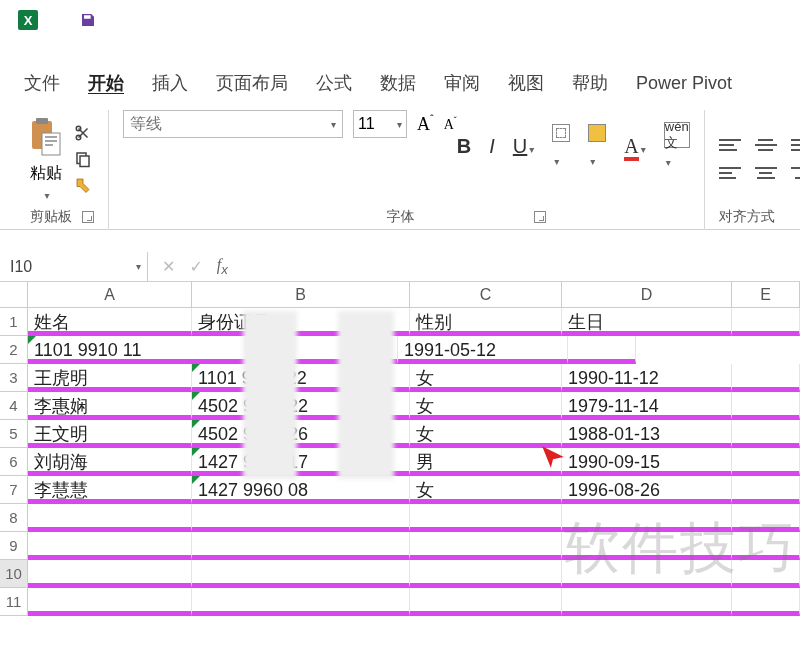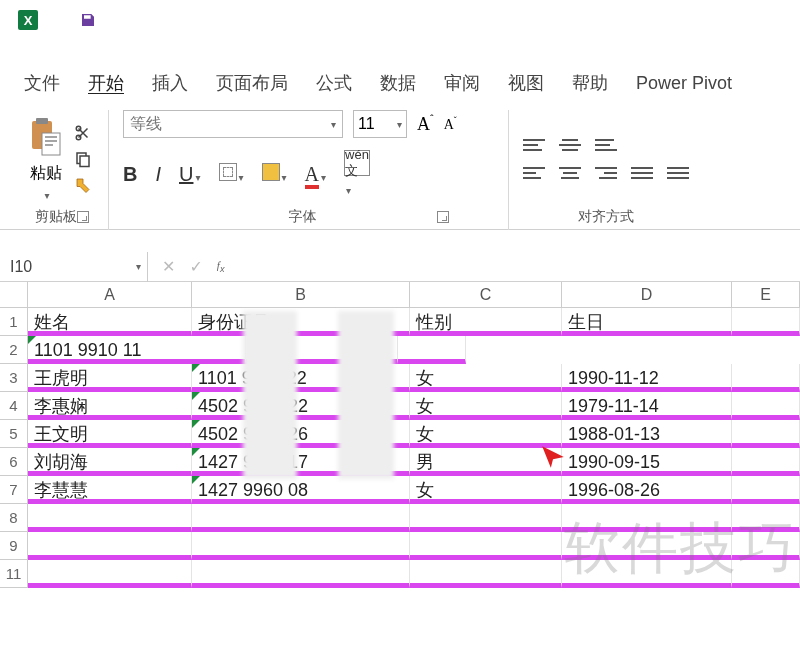--- a/index.html
+++ b/index.html
@@ -9,27 +9,27 @@
 .titlebar { height: 40px; display: flex; align-items: center; padding-left: 18px; }
 .excel-logo { width: 20px; height: 20px; background: #107c41; position: relative; border-radius: 2px; display:flex; align-items:center; justify-content:center;}
 .excel-logo::after { content: "X"; color:#fff; font-size:13px; font-weight:bold; font-family: Arial; }
 .save-icon { margin-left: 42px; width:16px; height:16px; }
 .save-icon svg { width:16px; height:16px; fill:#6b3fa0; }
 .doc-title { margin-left: 24px; font-size: 17px; color:#444; }
 
 
 .ribbon-tabs { display:flex; align-items:center; padding-left: 24px; height:42px; gap:28px; font-size:18px; color:#444; margin-top:22px;}
 .ribbon-tabs .tab { cursor:pointer;text-align:center; }
-.ribbon-tabs .tab.active { font-weight:normal; text-decoration:underline; text-underline-offset:4px; color:#222;}
+.ribbon-tabs .tab.active { font-weight:bold; text-decoration:underline; text-underline-offset:4px; color:#222;}
 
 
 .ribbon { display:flex; height:120px; border-bottom:1px solid #d0d0d0; padding-left:16px; margin-top:6px;}
 .group { display:flex; flex-direction:column; border-right:1px solid #d8d8d8; padding:0 14px; height:120px;}
 .group-body { flex:1; display:flex; align-items:center; }
-.group-label-row { display:flex; justify-content:center; align-items:center; font-size:14px; color:#555; padding-bottom:4px;}
+.group-label-row { display:flex; justify-content:space-between; align-items:center; font-size:14px; color:#555; padding-bottom:4px;}
 .launcher { width:12px; height:12px; border:1px solid #888; position:relative;}
 .launcher::after { content:""; position:absolute; right:1px; bottom:1px; width:4px; height:4px; border-right:1px solid #888; border-bottom:1px solid #888;}
 
 
 .clip { display:flex; gap:10px;}
 .paste-btn { display:flex; flex-direction:column; align-items:center; gap:6px;}
 .paste-icon { width:32px; height:40px; }
 .paste-icon svg{ width:32px; height:40px;}
 .clip-mini { display:flex; flex-direction:column; gap:8px; justify-content:center;}
 .mini-ico { width:22px; height:18px; display:flex; align-items:center; justify-content:center;}
@@ -54,21 +54,21 @@
 
 .align-grid { display:flex; flex-direction:column; gap:10px;}
 .align-row { display:flex; gap:14px;}
 .al-ico { width:22px; height:18px; display:flex; flex-direction:column; gap:3px; justify-content:center;}
 .al-ico span { height:2px; background:#555; }
 
 
 .fbar-row { display:flex; height:30px; align-items:center; border-bottom:1px solid #d0d0d0; margin-top:22px;}
 .name-box { width:148px; height:30px; border-right:1px solid #ccc; display:flex; align-items:center; padding-left:10px; font-size:16px; color:#444; justify-content:space-between; padding-right:6px;}
 .fx-btns { display:flex; gap:14px; align-items:center; padding:0 14px; color:#888;}
-.fx { font-style:italic; font-family:"Times New Roman"; font-size:11px; color:#666;}
+.fx { font-style:italic; font-family:"Times New Roman"; font-size:16px; color:#666;}
 
 
 .grid { position:relative; font-size:18px; color:#222;}
 .col-hdrs { display:flex; height:26px; background:#fff;}
 .corner { width:28px; border-right:1px solid #ccc; border-bottom:1px solid #ccc;}
 .ch { text-align:center; border-right:1px solid #ccc; border-bottom:1px solid #ccc; font-size:16px; color:#555; line-height:26px;}
 .ch.A{width:164px;} .ch.B{width:218px;} .ch.C{width:152px;} .ch.D{width:170px;} .ch.E{width:68px;}
 .row { display:flex; height:28px;}
 .rh { width:28px; text-align:center; font-size:15px; color:#666; border-right:1px solid #ccc; border-bottom:1px solid #ccc; line-height:28px;}
 .cell { border-right:1px solid #e4e4e4; border-bottom:5px solid #d946ef; padding-left:6px; line-height:28px; overflow:hidden; white-space:nowrap; position:relative;}
@@ -148,21 +148,21 @@
         </div>
       </div>
     </div>
     <div class="group-label-row">
       <span>剪贴板</span>
       <span class="launcher"></span>
     </div>
   </div>
 
   <div class="group" style="flex:0 0 400px;">
-    <div class="group-body" style="flex-direction:column; align-items:flex-start; gap:0;">
+    <div class="group-body" style="flex-direction:row; align-items:flex-start; justify-content:center; gap:0;">
       <div class="font-top">
         <div class="font-select">
           <span>等线</span>
           <span class="dd">▾</span>
         </div>
         <div class="size-select">
           <span>11</span>
           <span class="dd">▾</span>
         </div>
         <span class="aa">A<sup style="font-size:11px;">ˆ</sup></span>
@@ -268,20 +268,21 @@
         <div class="cell cA"><span>姓名</span></div>
         <div class="cell cB"><span>身份证号</span></div>
         <div class="cell cC"><span>性别</span></div>
         <div class="cell cD"><span>生日</span></div>
         <div class="cell cE"><span></span></div>
       </div>
       <div class="row">
         <div class="rh">2</div>
         <div class="cell cB"><div class="tri"></div><span>1101      9910        11</span></div>
         <div class="cell cC"><span>男</span></div>
+        <div class="cell cD"><span>1991-05-12</span></div>
         <div class="cell cE"><span></span></div>
       </div>
       <div class="row">
         <div class="rh">3</div>
         <div class="cell cA"><span>王虎明</span></div>
         <div class="cell cB"><div class="tri"></div><span>1101      9901        22</span></div>
         <div class="cell cC"><span>女</span></div>
         <div class="cell cD"><span>1990-11-12</span></div>
         <div class="cell cE"><span></span></div>
       </div>
@@ -327,20 +328,28 @@
       </div>
       <div class="row">
         <div class="rh">9</div>
         <div class="cell cA"><span></span></div>
         <div class="cell cB"><span></span></div>
         <div class="cell cC"><span></span></div>
         <div class="cell cD"><span></span></div>
         <div class="cell cE"><span></span></div>
       </div>
       <div class="row">
+        <div class="rh sel">10</div>
+        <div class="cell cA"><span></span></div>
+        <div class="cell cB"><span></span></div>
+        <div class="cell cC"><span></span></div>
+        <div class="cell cD"><span></span></div>
+        <div class="cell cE"><span></span></div>
+      </div>
+      <div class="row">
         <div class="rh">11</div>
         <div class="cell cA"><span></span></div>
         <div class="cell cB"><span></span></div>
         <div class="cell cC"><span></span></div>
         <div class="cell cD"><span></span></div>
         <div class="cell cE"><span></span></div>
       </div>
     </div>
 
   <div class="blur" style="top:29px; left:243px; width:54px; height:168px;"></div>

